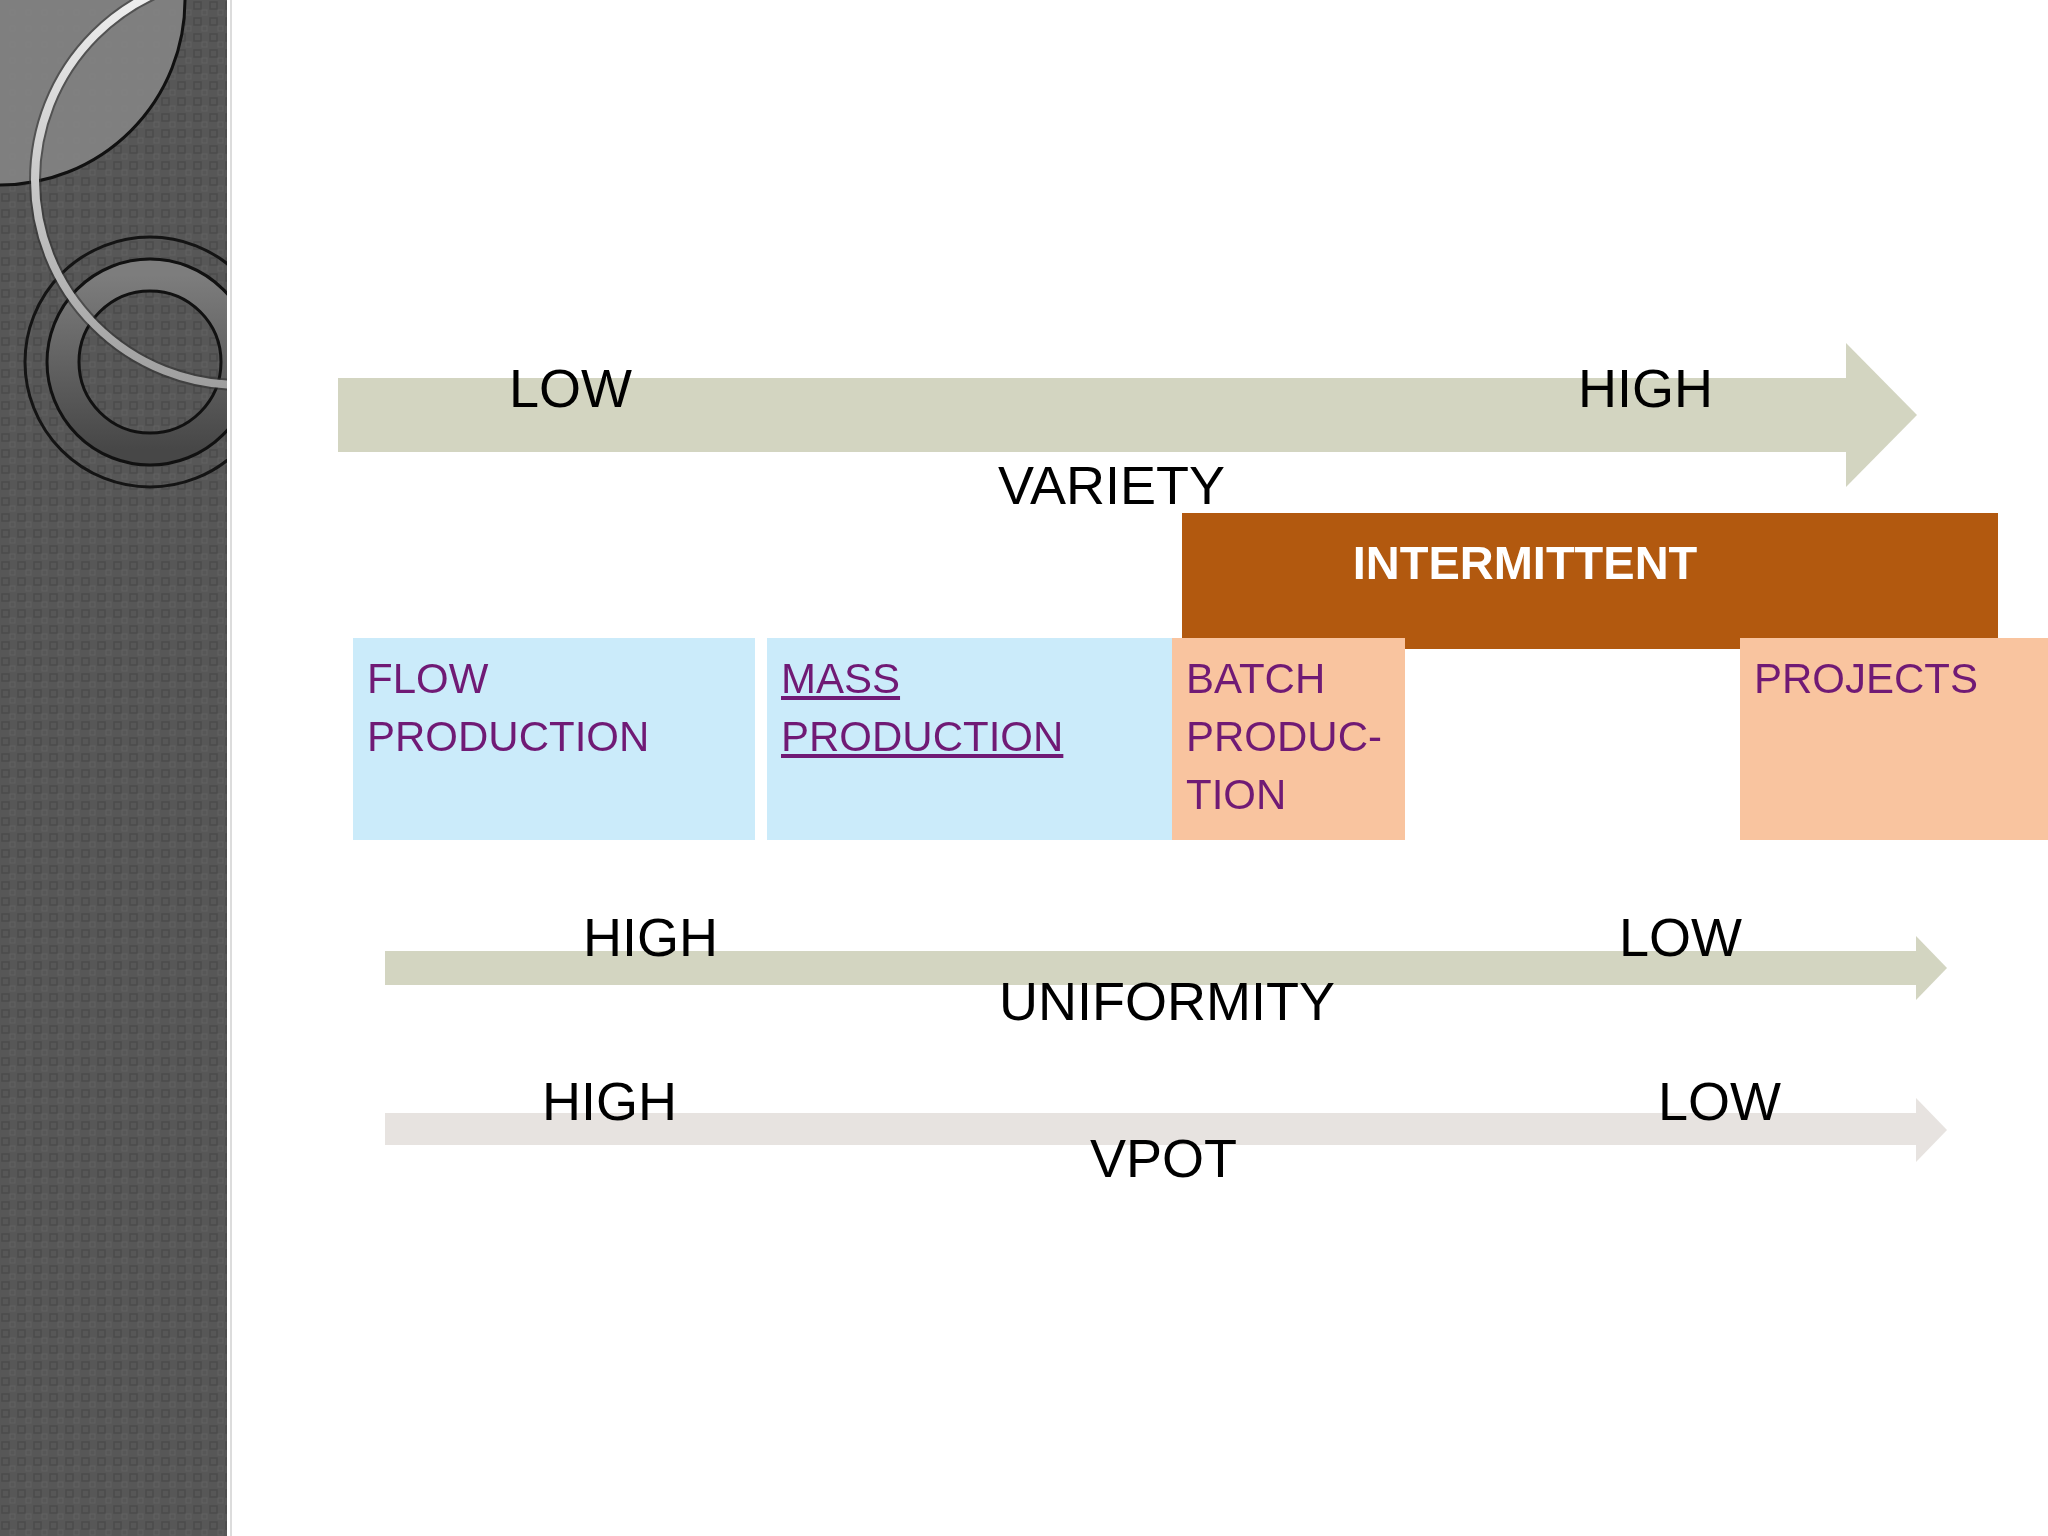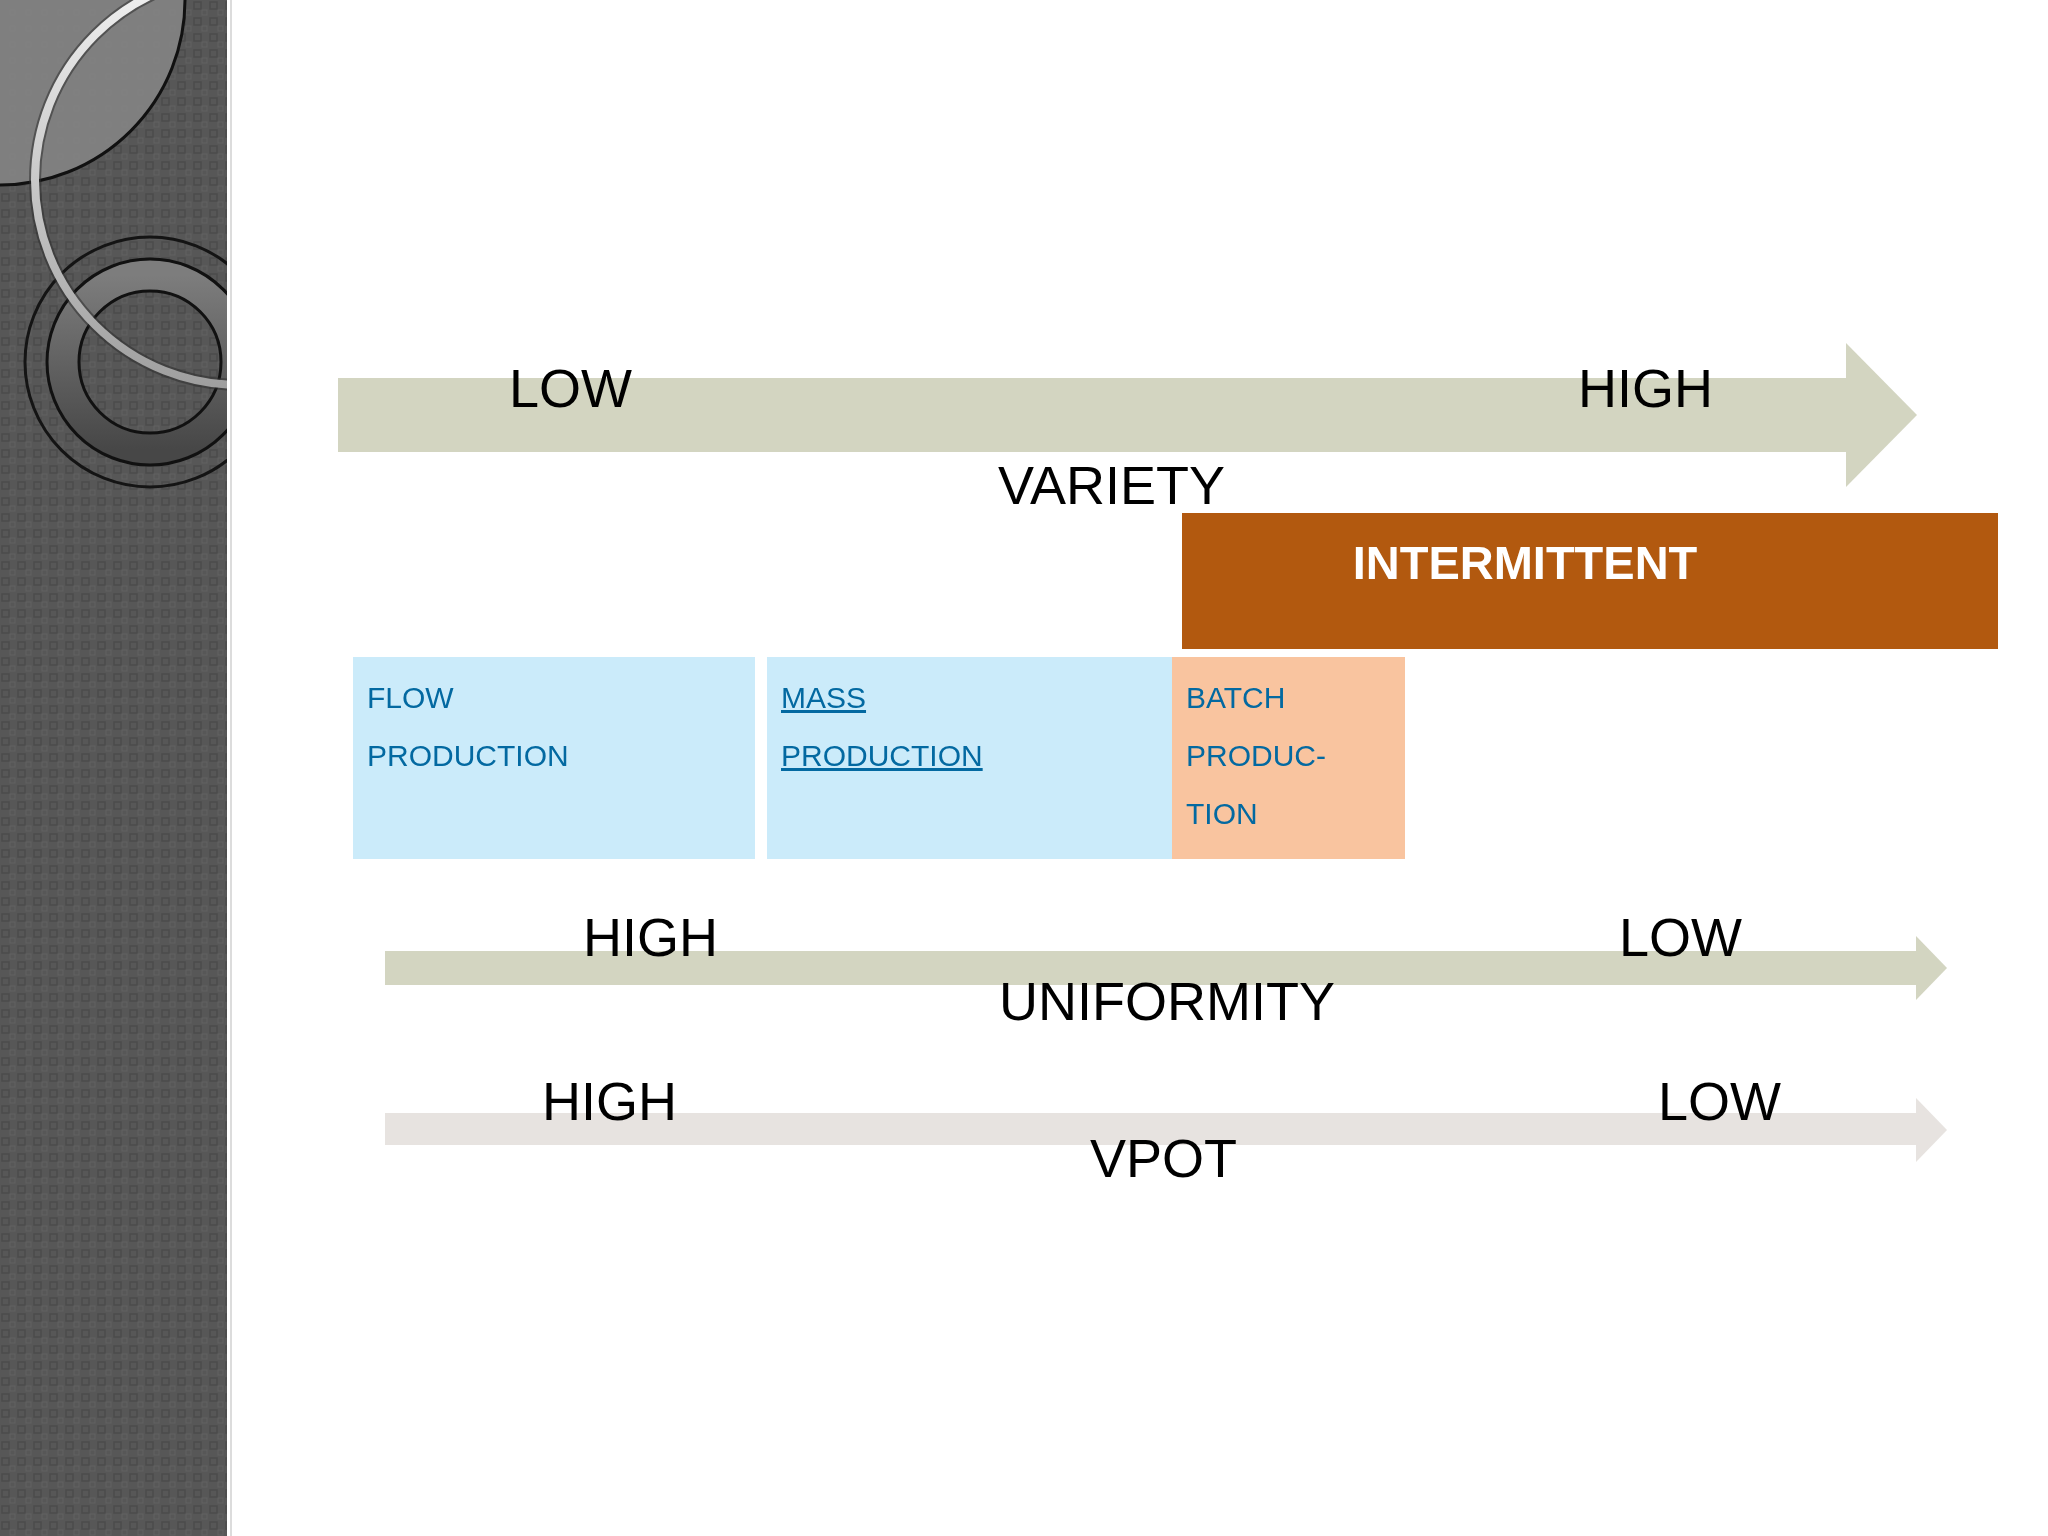--- a/index.html
+++ b/index.html
@@ -70,26 +70,26 @@
     text-align: center;
     box-sizing: border-box;
     padding-top: 22px;
   }
   .hdr.continuous   { left: 353px;  width: 822px; background: var(--teal, #0FB5B9);  padding-right: 214px; }
   .hdr.intermittent { left: 1182px; width: 816px; background: var(--brown, #B2590F); padding-right: 130px; }
 
   
   .cell {
     position: absolute;
-    top: 657px; height: 202px;
+    top: 638px; height: 202px;
     box-sizing: border-box;
     padding: 12px 14px;
-    font-size: 30px;
+    font-size: 42px;
     line-height: 58px;
-    color: #0369a1;
+    color: #701a75;
     white-space: pre-line;
   }
   .cell.blue  { background: var(--blue, #CBEBFA); }
   .cell.peach { background: var(--peach, #F9C49F); }
   .cell.flow     { left: 353px;  width: 402px; }
   .cell.mass     { left: 767px;  width: 435px; text-decoration: underline; }
   .cell.batch    { left: 1172px; width: 233px; }
   .cell.job      { left: 1466px; width: 266px; }
   .cell.projects { left: 1740px; width: 308px; }
 </style>
@@ -141,20 +141,21 @@
     <span>INTERMITTENT</span>
   </div>
 
   <div class="cell blue flow">FLOW
 PRODUCTION</div>
   <div class="cell blue mass">MASS
 PRODUCTION</div>
   <div class="cell peach batch">BATCH
 PRODUC-
 TION</div>
+  <div class="cell peach projects">PROJECTS</div>
 
   <div class="bar uniformity"></div>
   <div class="head uniformity"></div>
   <div class="lbl" style="left:583px; top:908px;">HIGH</div>
   <div class="lbl" style="left:1619px; top:908px;">LOW</div>
   <div class="lbl" style="left:999px; top:972px;">UNIFORMITY</div>
 
   <div class="bar vpot"></div>
   <div class="head vpot"></div>
   <div class="lbl" style="left:542px; top:1072px;">HIGH</div>

